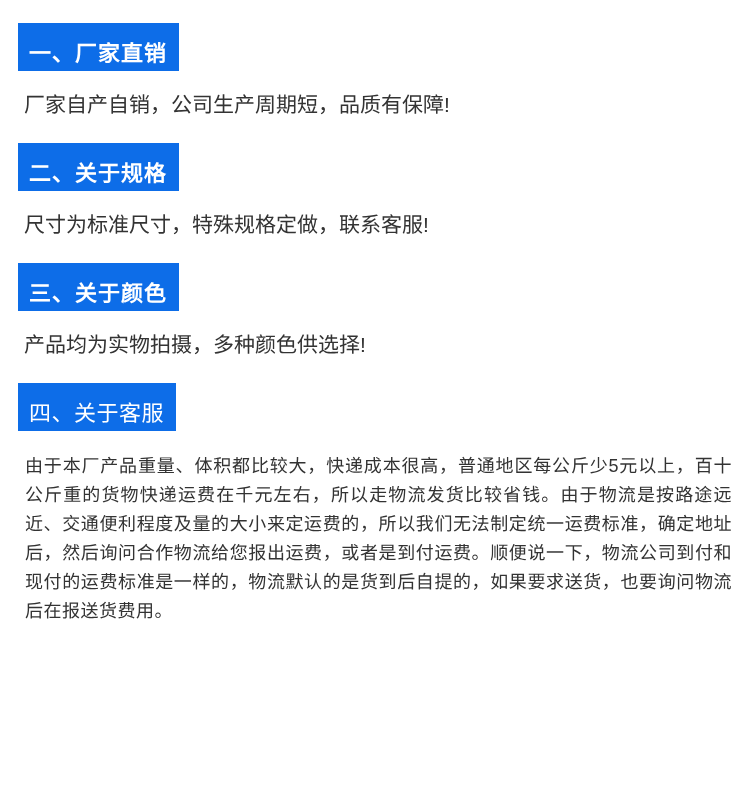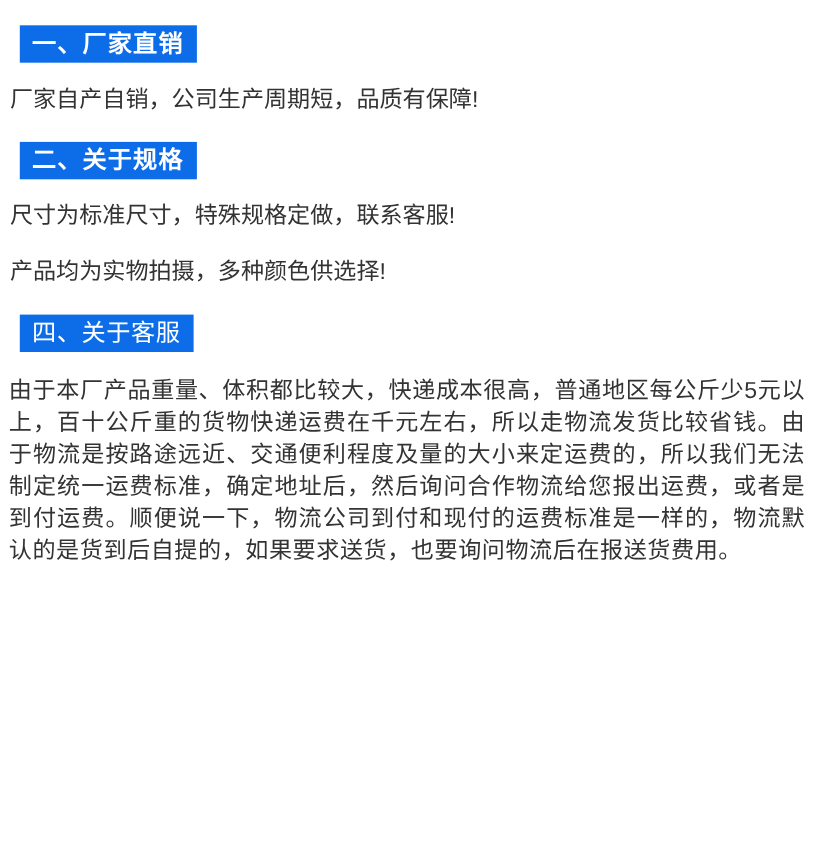--- a/index.html
+++ b/index.html
@@ -23,46 +23,46 @@
   .section { }
   .badge {
     display: inline-block;
     margin-left: 18px;
     margin-bottom: 21px;
     background: var(--badge-bg);
     color: var(--badge-fg);
     font-size: 22px;
     font-weight: 700;
     line-height: 26px;
-    padding: 4px 12px 4px 11px;
+    padding: 18px 12px 4px 11px;
     letter-spacing: 1px;
     white-space: nowrap;
   }
   .section.alt .badge {
     font-weight: 400;
     letter-spacing: 0.5px;
     text-align: right;
   }
   .body-line {
     display: block;
-    margin: 0 20px 25px 9px;
+    margin: 0 20px 25px 24px;
     color: var(--body-fg);
     font-size: 21px;
     line-height: 26px;
     white-space: nowrap;
   }
   .section.alt .body-line {
     margin-left: 18px;
     white-space: nowrap;
   }
   .body-para {
     display: block;
-    margin: 0 18px 10px 8px;
+    margin: 0 18px 10px 25px;
     color: var(--body-fg);
-    font-size: 21px;
+    font-size: 18px;
     line-height: 29px;
     white-space: normal;
     text-align: justify;
     letter-spacing: 0.5px;
   }
 </style>
 </head>
 <body>
 
 <div class="page">
@@ -71,20 +71,21 @@
     <div class="badge">一、厂家直销</div>
     <p class="body-line">厂家自产自销，公司生产周期短，品质有保障!</p>
   </div>
 
   <div class="section">
     <div class="badge">二、关于规格</div>
     <p class="body-line">尺寸为标准尺寸，特殊规格定做，联系客服!</p>
   </div>
 
   <div class="section">
+    <div class="badge">三、关于颜色</div>
     <p class="body-line">产品均为实物拍摄，多种颜色供选择!</p>
   </div>
 
   <div class="section alt">
     <div class="badge">四、关于客服</div>
   </div>
 
 
   <div class="section alt">
     <p class="body-para">由于本厂产品重量、体积都比较大，快递成本很高，普通地区每公斤少5元以上，百十公斤重的货物快递运费在千元左右，所以走物流发货比较省钱。由于物流是按路途远近、交通便利程度及量的大小来定运费的，所以我们无法制定统一运费标准，确定地址后，然后询问合作物流给您报出运费，或者是到付运费。顺便说一下，物流公司到付和现付的运费标准是一样的，物流默认的是货到后自提的，如果要求送货，也要询问物流后在报送货费用。</p>

